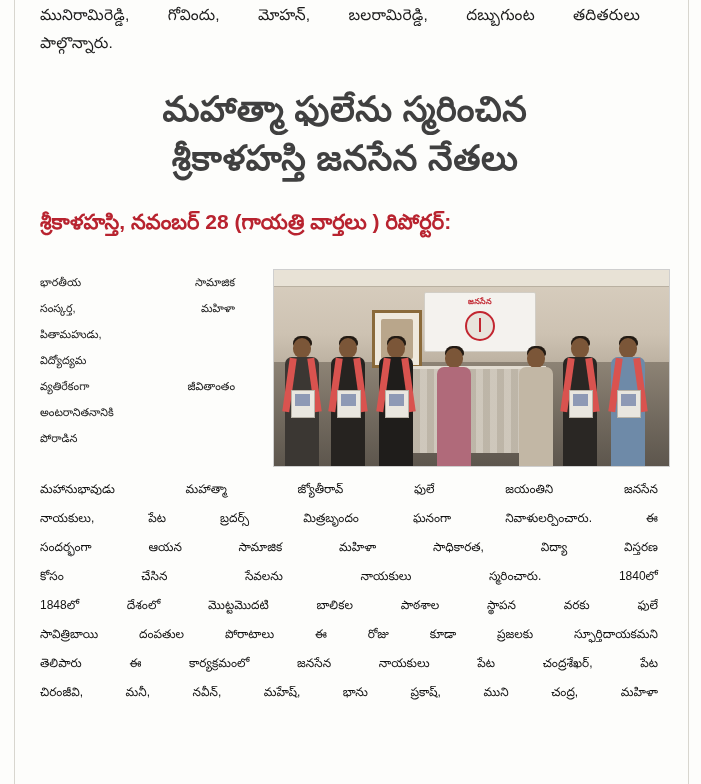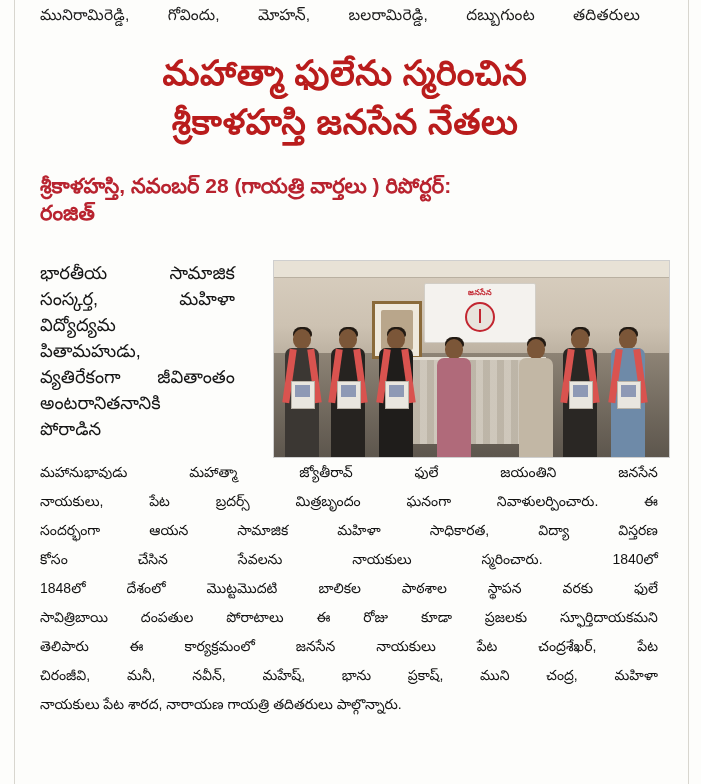--- a/index.html
+++ b/index.html
@@ -54,24 +54,24 @@
     display: flex;
     justify-content: space-between;
     width: 600px;
     white-space: nowrap;
   }
   .tail-line-2 {
     margin-top: 2px;
   }
 
   .headline {
-    margin-top: 20px;
+    margin-top: 28px;
     text-align: center;
     font-weight: bold;
-    color: #b91c1c;
+    color: #404040;
     font-size: 35px;
     line-height: 49px;
     letter-spacing: 0.5px;
     width: 610px;
   }
   .headline .h-line {
     display: block;
   }
 
   .dateline {
@@ -245,37 +245,37 @@
     left: 3px;
     top: 3px;
     width: 15px;
     height: 12px;
     background: #8e99b5;
     display: block;
   }
 
   .lead-col {
     width: 195px;
-    font-size: 18px;
+    font-size: 11px;
     line-height: 26px;
     color: #141414;
     text-align: justify;
     text-align-last: justify;
     margin-top: 34px;
   }
   .lead-col div { white-space: nowrap; }
   .lead-col .spread {
     display: flex;
     justify-content: space-between;
   }
 
   .body-text {
-    margin-top: 2px;
+    margin-top: 10px;
     width: 618px;
-    font-size: 14px;
+    font-size: 12px;
     line-height: 29px;
     color: #121212;
     text-align: justify;
   }
   .body-text p {
     margin: 0;
   }
   .body-text .jline {
     display: flex;
     justify-content: space-between;
@@ -297,45 +297,45 @@
 
     <div class="tail-lines">
       <div class="tail-line-1">
         <span>మునిరామిరెడ్డి,</span>
         <span>గోవిందు,</span>
         <span>మోహన్,</span>
         <span>బలరామిరెడ్డి,</span>
         <span>దబ్బుగుంట</span>
         <span>తదితరులు</span>
       </div>
+      <div class="tail-line-2">పాల్గొన్నారు.</div>
     </div>
 
     <div class="headline">
       <span class="h-line">మహాత్మా ఫులేను స్మరించిన</span>
       <span class="h-line">శ్రీకాళహస్తి జనసేన నేతలు</span>
     </div>
 
     <div class="dateline">
       <div>శ్రీకాళహస్తి, నవంబర్ 28 (గాయత్రి వార్తలు ) రిపోర్టర్:</div>
-      <div>రంజిత్</div>
     </div>
 
     <div class="body-top">
 
       <div class="lead-col">
         <div class="spread">
           <span>భారతీయ</span>
           <span>సామాజిక</span>
         </div>
         <div class="spread">
           <span>సంస్కర్త,</span>
           <span>మహిళా</span>
         </div>
+        <div>పితామహుడు,</div>
         <div>విద్యోద్యమ</div>
-        <div>పితామహుడు,</div>
         <div>వ్యతిరేకంగా జీవితాంతం</div>
         <div>అంటరానితనానికి</div>
         <div>పోరాడిన</div>
       </div>
 
       <div class="figure">
         <div class="fig-wall"></div>
         <div class="fig-ceiling"></div>
         <div class="fig-wall2"></div>
 
@@ -491,18 +491,17 @@
           <span>చిరంజీవి,</span>
           <span>మనీ,</span>
           <span>నవీన్,</span>
           <span>మహేష్,</span>
           <span>భాను</span>
           <span>ప్రకాష్,</span>
           <span>ముని</span>
           <span>చంద్ర,</span>
           <span>మహిళా</span>
         </span>
-        <span class="lastline">నాయకులు పేట శారద, నారాయణ గాయత్రి తదితరులు పాల్గొన్నారు.</span>
       </p>
     </div>
 
   </div>
 </div>
 
 </body></html>

